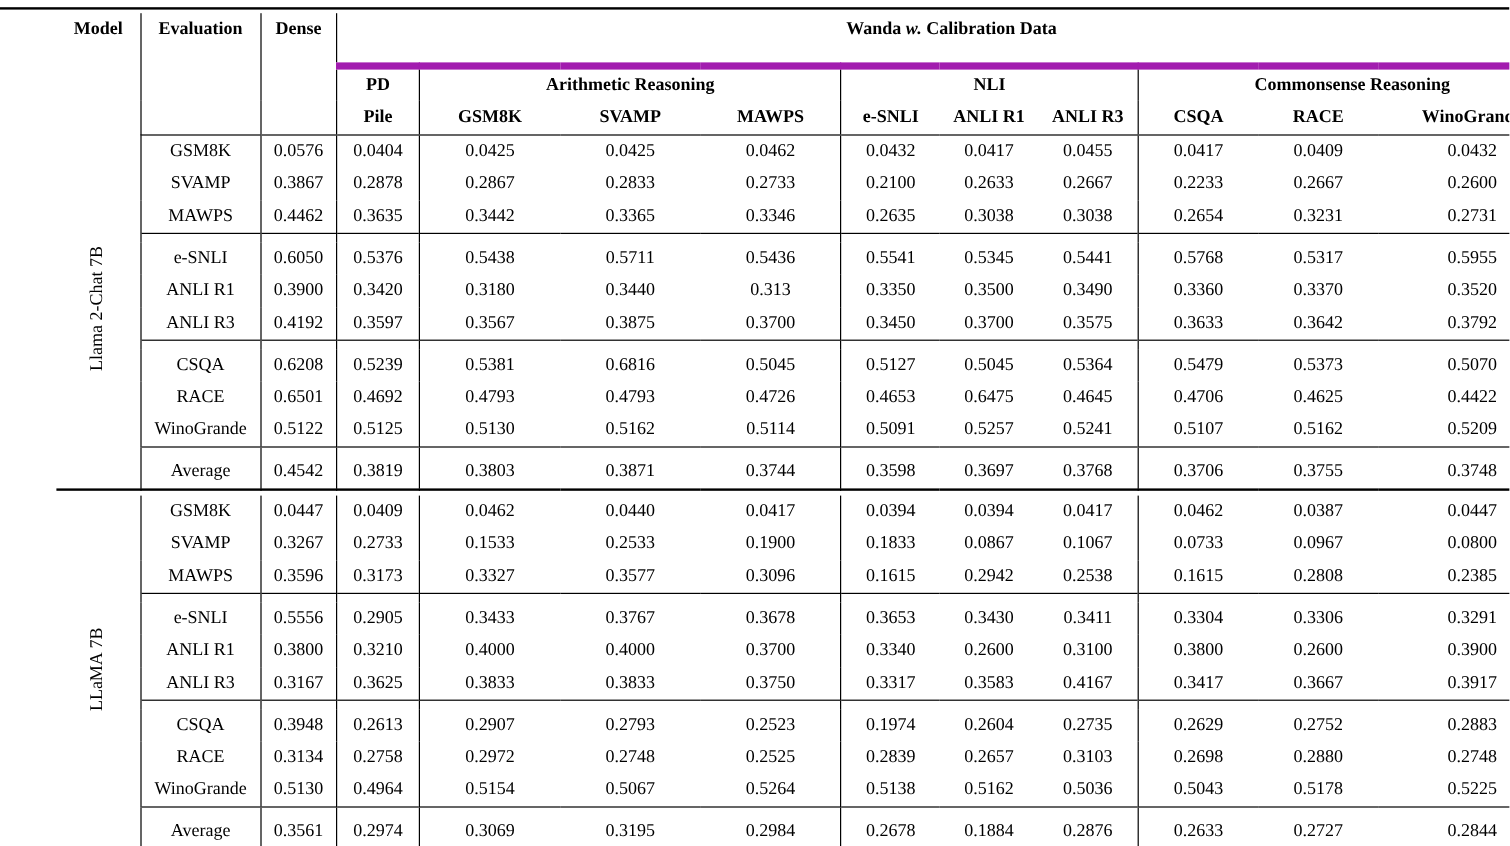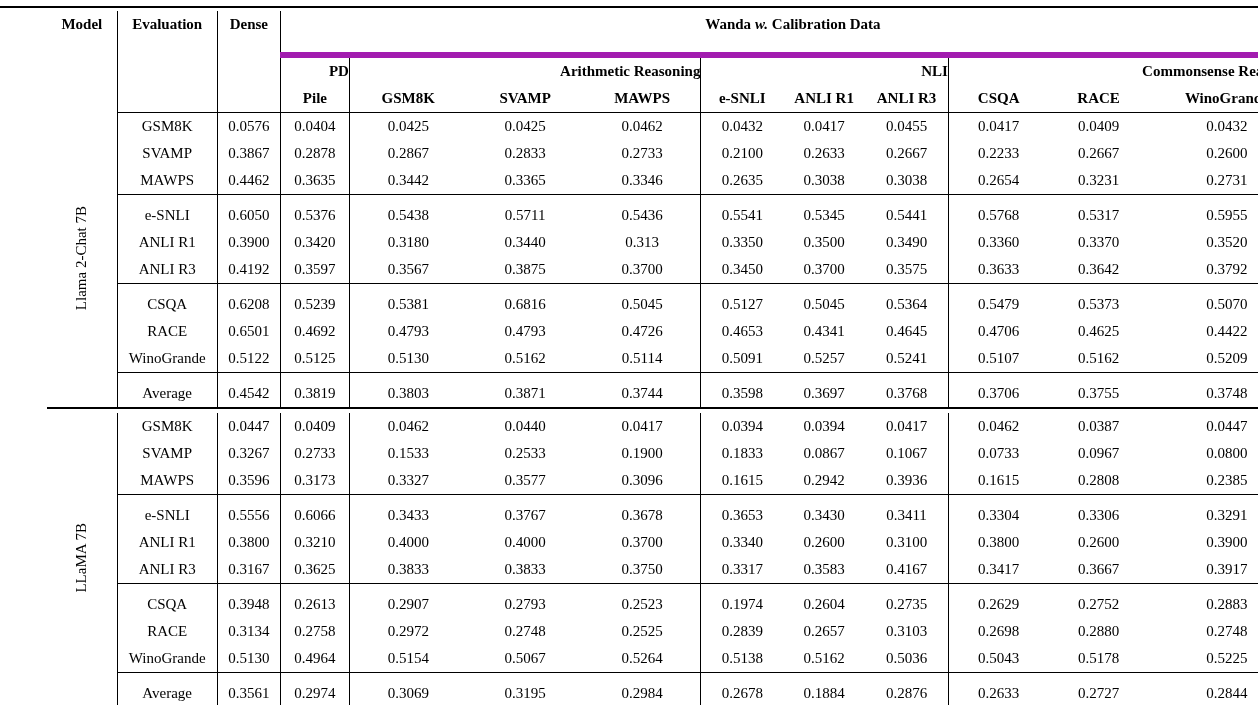--- a/index.html
+++ b/index.html
@@ -36,21 +36,21 @@
     padding: 0;
     font-size: 15px;
     overflow: hidden;
     white-space: nowrap;
   }
   th { font-weight: bold; }
   .bl { border-left: 1px solid #000; }
   .hb { border-bottom: 1px solid #000; }
   .row1-th { height: 36px; vertical-align: top; padding-top: 5px; }
   .wanda-th { border-bottom: 6px solid #a21caf; }
-  .row2-th { height: 26px; text-align: right; }
+  .row2-th { height: 26px; }
   .row3-th { height: 28px; }
   td.val, td.rowlabel { height: 27px; }
   td.b, td.rowlabel.b { font-weight: normal; }
   tr.sep-row td { height: 7px; border-top: 1px solid #000; padding: 0; }
   tr.block-sep td { height: 4px; border-top: 2px solid #000; padding: 0; }
   td.model-cell { vertical-align: middle; text-align: center; }
   .vert {
     display: inline-block;
     writing-mode: vertical-rl;
     transform: rotate(180deg);
@@ -236,21 +236,21 @@
             <td class="val">0.5070</td>
           </tr>
           <tr>
             <td class="rowlabel bl">RACE</td>
             <td class="val bl">0.6501</td>
             <td class="val bl">0.4692</td>
             <td class="val bl b">0.4793</td>
             <td class="val b">0.4793</td>
             <td class="val">0.4726</td>
             <td class="val bl">0.4653</td>
-            <td class="val">0.4341</td>
+            <td class="val">0.6475</td>
             <td class="val">0.4645</td>
             <td class="val bl">0.4706</td>
             <td class="val">0.4625</td>
             <td class="val">0.4422</td>
           </tr>
           <tr>
             <td class="rowlabel bl">WinoGrande</td>
             <td class="val bl">0.5122</td>
             <td class="val bl">0.5125</td>
             <td class="val bl">0.5130</td>
@@ -325,21 +325,21 @@
           </tr>
           <tr>
             <td class="rowlabel bl">MAWPS</td>
             <td class="val bl">0.3596</td>
             <td class="val bl">0.3173</td>
             <td class="val bl">0.3327</td>
             <td class="val b">0.3577</td>
             <td class="val">0.3096</td>
             <td class="val bl">0.1615</td>
             <td class="val">0.2942</td>
-            <td class="val">0.3936</td>
+            <td class="val">0.2538</td>
             <td class="val bl">0.1615</td>
             <td class="val">0.2808</td>
             <td class="val">0.2385</td>
           </tr>
           <tr class="sep-row">
             <td class="bl"></td>
             <td class="bl"></td>
             <td class="bl"></td>
             <td class="bl"></td>
             <td class=""></td>
@@ -347,21 +347,21 @@
             <td class="bl"></td>
             <td class=""></td>
             <td class=""></td>
             <td class="bl"></td>
             <td class=""></td>
             <td class=""></td>
           </tr>
           <tr>
             <td class="rowlabel bl">e-SNLI</td>
             <td class="val bl">0.5556</td>
-            <td class="val bl">0.6066</td>
+            <td class="val bl">0.2905</td>
             <td class="val bl">0.3433</td>
             <td class="val b">0.3767</td>
             <td class="val">0.3678</td>
             <td class="val bl">0.3653</td>
             <td class="val">0.3430</td>
             <td class="val">0.3411</td>
             <td class="val bl">0.3304</td>
             <td class="val">0.3306</td>
             <td class="val">0.3291</td>
           </tr>

